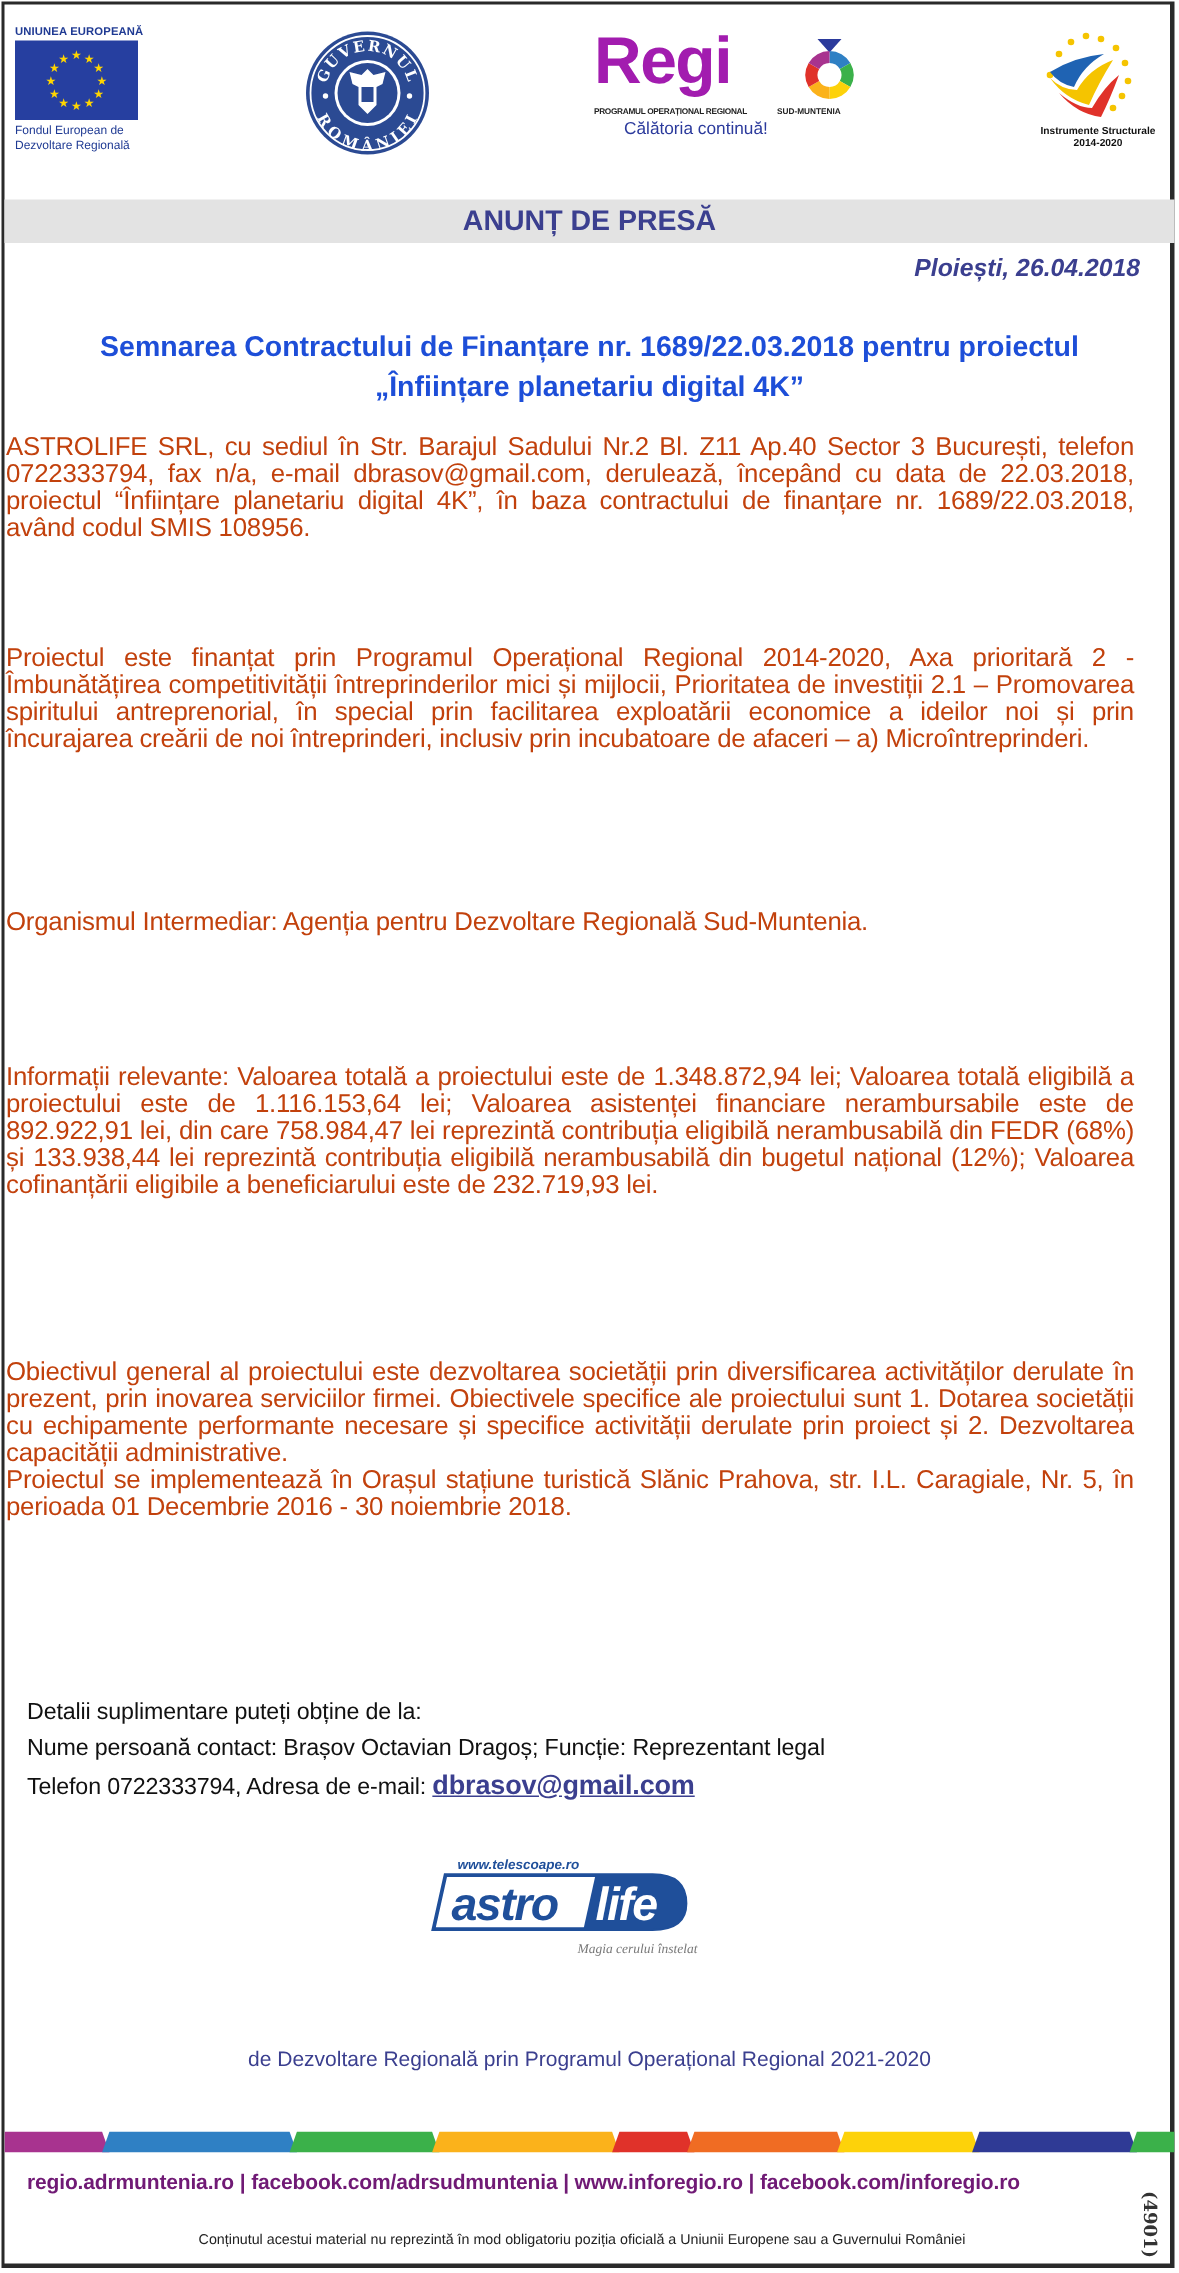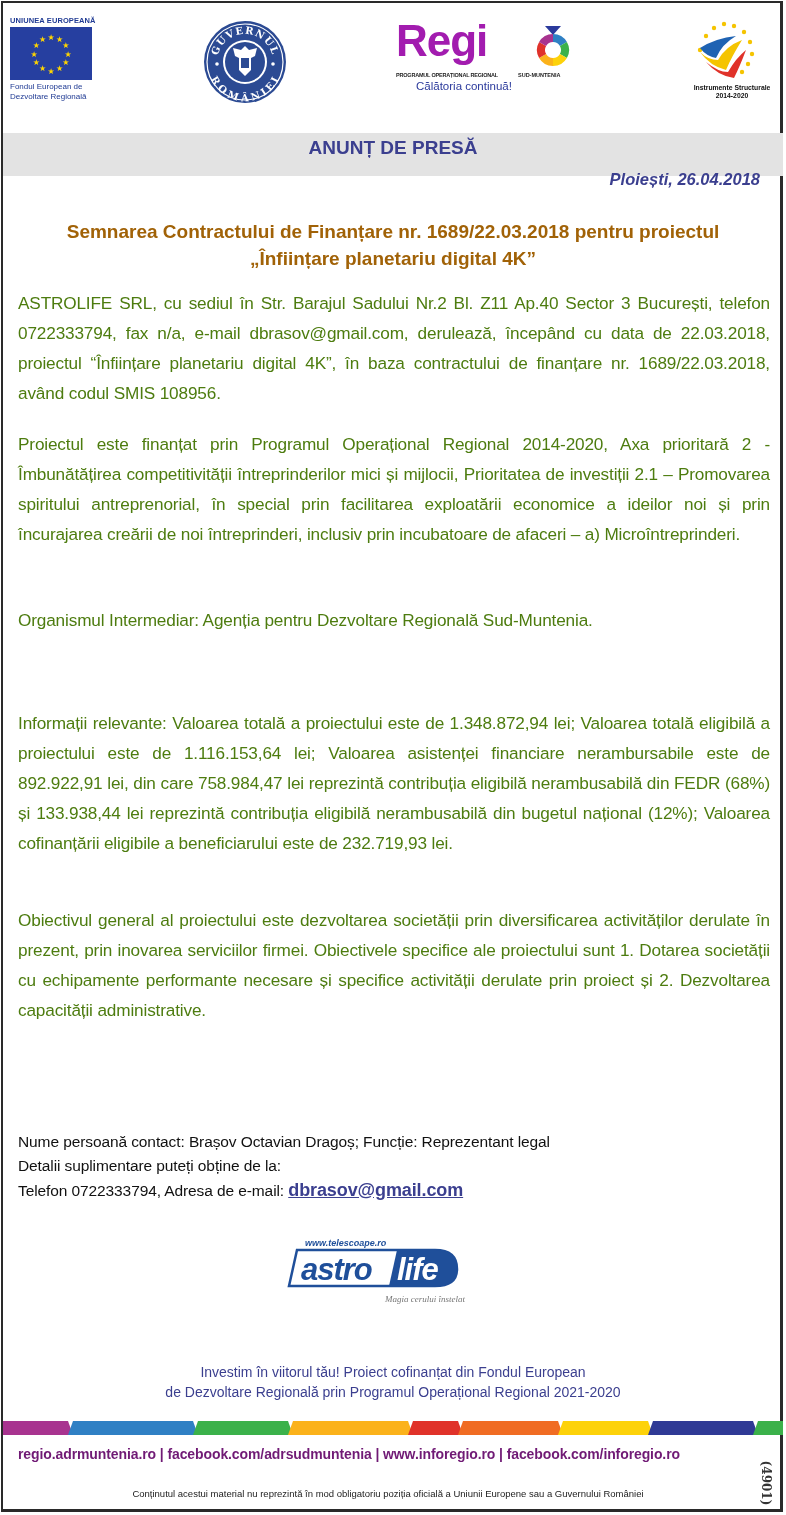--- a/index.html
+++ b/index.html
@@ -20,28 +20,28 @@
   .regio .word { position: absolute; left: 2px; top: -6px; font-size: 44px; font-weight: bold; color: #a21caf; letter-spacing: -1px; font-family: "Liberation Sans", sans-serif; }
   .regio .wheel { position: absolute; left: 140px; top: 4px; }
   .regio .prog { position: absolute; left: 2px; top: 50px; font-size: 5.5px; font-weight: bold; color: #222; white-space: nowrap; letter-spacing: -0.2px; }
   .regio .sud { position: absolute; left: 124px; top: 50px; font-size: 5.5px; font-weight: bold; color: #222; white-space: nowrap; }
   .regio .tag { position: absolute; left: 22px; top: 58px; font-size: 11.5px; color: #2b3a9c; white-space: nowrap; }
 
   .is { position: absolute; left: 682px; top: 20px; width: 104px; height: 90px; }
   .is .cap { position: absolute; left: 0; top: 64px; width: 100px; text-align: center; font-size: 6.8px; font-weight: bold; color: #111; line-height: 8px; white-space: nowrap; }
 
   
-  .pressbar { position: absolute; left: 3px; top: 133px; width: 780px; height: 43px; background: #e3e3e3; text-align: center; }
+  .pressbar { position: absolute; left: 3px; top: 133px; width: 780px; height: 29px; background: #e3e3e3; text-align: center; }
   .pressbar span { display: inline-block; line-height: 30px; font-size: 19px; font-weight: bold; color: #3b3f8f; }
 
   .date { position: absolute; right: 26px; top: 170px; font-size: 16.5px; font-style: italic; font-weight: bold; color: #3b3f8f; }
 
-  .title { position: absolute; left: 0; top: 218px; width: 786px; text-align: center; font-size: 19px; font-weight: bold; color: #a16207; line-height: 27px; }
-
-  .para { position: absolute; left: 18px; width: 752px; font-size: 17.2px; line-height: 30px; text-align: justify; color: #4d7c0f; letter-spacing: -0.15px; }
+  .title { position: absolute; left: 0; top: 218px; width: 786px; text-align: center; font-size: 19px; font-weight: bold; color: #1d4ed8; line-height: 27px; }
+
+  .para { position: absolute; left: 4px; width: 752px; font-size: 17.2px; line-height: 18px; text-align: justify; color: #c2410c; letter-spacing: -0.15px; }
   .p1 { top: 288px; }
   .p2 { top: 429px; }
   .p3 { top: 605px; }
   .p4 { top: 708px; }
   .p5 { top: 905px; }
   .contact { position: absolute; left: 18px; top: 1130px; width: 752px; font-size: 15.5px; line-height: 24px; color: #111; letter-spacing: -0.1px; }
   .contact a { color: #3b3f8f; font-weight: bold; text-decoration: underline; font-size: 18px; }
 
   .astro { position: absolute; left: 285px; top: 1234px; width: 220px; height: 75px; }
 
@@ -160,41 +160,41 @@
 </div>
 
 <div class="para p1">ASTROLIFE SRL, cu sediul în Str. Barajul Sadului Nr.2 Bl. Z11 Ap.40 Sector 3 București, telefon 0722333794, fax n/a, e-mail dbrasov@gmail.com, derulează, începând cu data de 22.03.2018, proiectul “Înființare planetariu digital 4K”, în baza contractului de finanțare nr. 1689/22.03.2018, având codul SMIS 108956.</div>
 <div class="para p2">Proiectul este finanțat prin Programul Operațional Regional 2014-2020, Axa prioritară 2 - Îmbunătățirea competitivității întreprinderilor mici și mijlocii, Prioritatea de investiții 2.1 – Promovarea spiritului antreprenorial, în special prin facilitarea exploatării economice a ideilor noi și prin încurajarea creării de noi întreprinderi, inclusiv prin incubatoare de afaceri – a) Microîntreprinderi.</div>
 <div class="para p3">
   <div>Organismul Intermediar: Agenția pentru Dezvoltare Regională Sud-Muntenia.</div>
 </div>
 <div class="para p4">Informații relevante: Valoarea totală a proiectului este de 1.348.872,94 lei; Valoarea totală eligibilă a proiectului este de 1.116.153,64 lei; Valoarea asistenței financiare nerambursabile este de 892.922,91 lei, din care 758.984,47 lei reprezintă contribuția eligibilă nerambusabilă din FEDR (68%) și 133.938,44 lei reprezintă contribuția eligibilă nerambusabilă din bugetul național (12%); Valoarea cofinanțării eligibile a beneficiarului este de 232.719,93 lei.</div>
 <div class="para p5">
   <div>Obiectivul general al proiectului este dezvoltarea societății prin diversificarea activităților derulate în prezent, prin inovarea serviciilor firmei. Obiectivele specifice ale proiectului sunt 1. Dotarea societății cu echipamente performante necesare și specifice activității derulate prin proiect și 2. Dezvoltarea capacității administrative.</div>
+  <div>Proiectul se implementează în Orașul stațiune turistică Slănic Prahova, str. I.L. Caragiale, Nr. 5, în perioada 01 Decembrie 2016 - 30 noiembrie 2018.</div>
 </div>
 
 <div class="contact">
+  <div>Detalii suplimentare puteți obține de la:</div>
   <div>Nume persoană contact: Brașov Octavian Dragoș; Funcție: Reprezentant legal</div>
-  <div>Detalii suplimentare puteți obține de la:</div>
   <div><span>Telefon 0722333794, Adresa de e-mail: </span><a href="mailto:dbrasov@gmail.com">dbrasov@gmail.com</a></div>
 </div>
 
 <div class="astro">
   <svg width="220" height="75" viewBox="0 0 220 75">
     <text x="20" y="12" font-size="9" font-style="italic" font-weight="bold" fill="#1f4f9a" font-family="Liberation Sans, sans-serif">www.telescoape.ro</text>
     <path d="M12 16 L150 16 Q172 16 172 35 Q172 52 150 52 L4 52 Z" fill="#ffffff" stroke="#1f4f9a" stroke-width="2.5"></path>
     <path d="M112 16 L150 16 Q172 16 172 35 Q172 52 150 52 L104 52 Z" fill="#1f4f9a"></path>
     <text x="16" y="46" font-size="31" font-style="italic" font-weight="bold" fill="#1f4f9a" font-family="Liberation Sans, sans-serif" letter-spacing="-1">astro</text>
     <text x="112" y="46" font-size="31" font-style="italic" font-weight="bold" fill="#ffffff" font-family="Liberation Sans, sans-serif" letter-spacing="-1">life</text>
     <text x="100" y="68" font-size="9" font-style="italic" fill="#777" font-family="Liberation Serif, serif">Magia cerului înstelat</text>
   </svg>
 </div>
 
 <div class="investim">
-  <div>Investim în viitorul tău! Proiect cofinanțat din Fondul European</div>
   <div>de Dezvoltare Regională prin Programul Operațional Regional 2021-2020</div>
 </div>
 
 <svg class="stripe" width="780" height="14" viewBox="0 0 780 14" id="stripe">
     <path d="M0 0 L65 0 L70 14 L0 14 Z" fill="#a8338f"></path>
     <path d="M70 0 L190 0 L195 14 L65 14 Z" fill="#2f80c4"></path>
     <path d="M195 0 L285 0 L290 14 L190 14 Z" fill="#3bb14a"></path>
     <path d="M290 0 L405 0 L410 14 L285 14 Z" fill="#fbb21b"></path>
     <path d="M410 0 L455 0 L460 14 L405 14 Z" fill="#e0322a"></path>
     <path d="M460 0 L555 0 L560 14 L455 14 Z" fill="#f06c23"></path>

